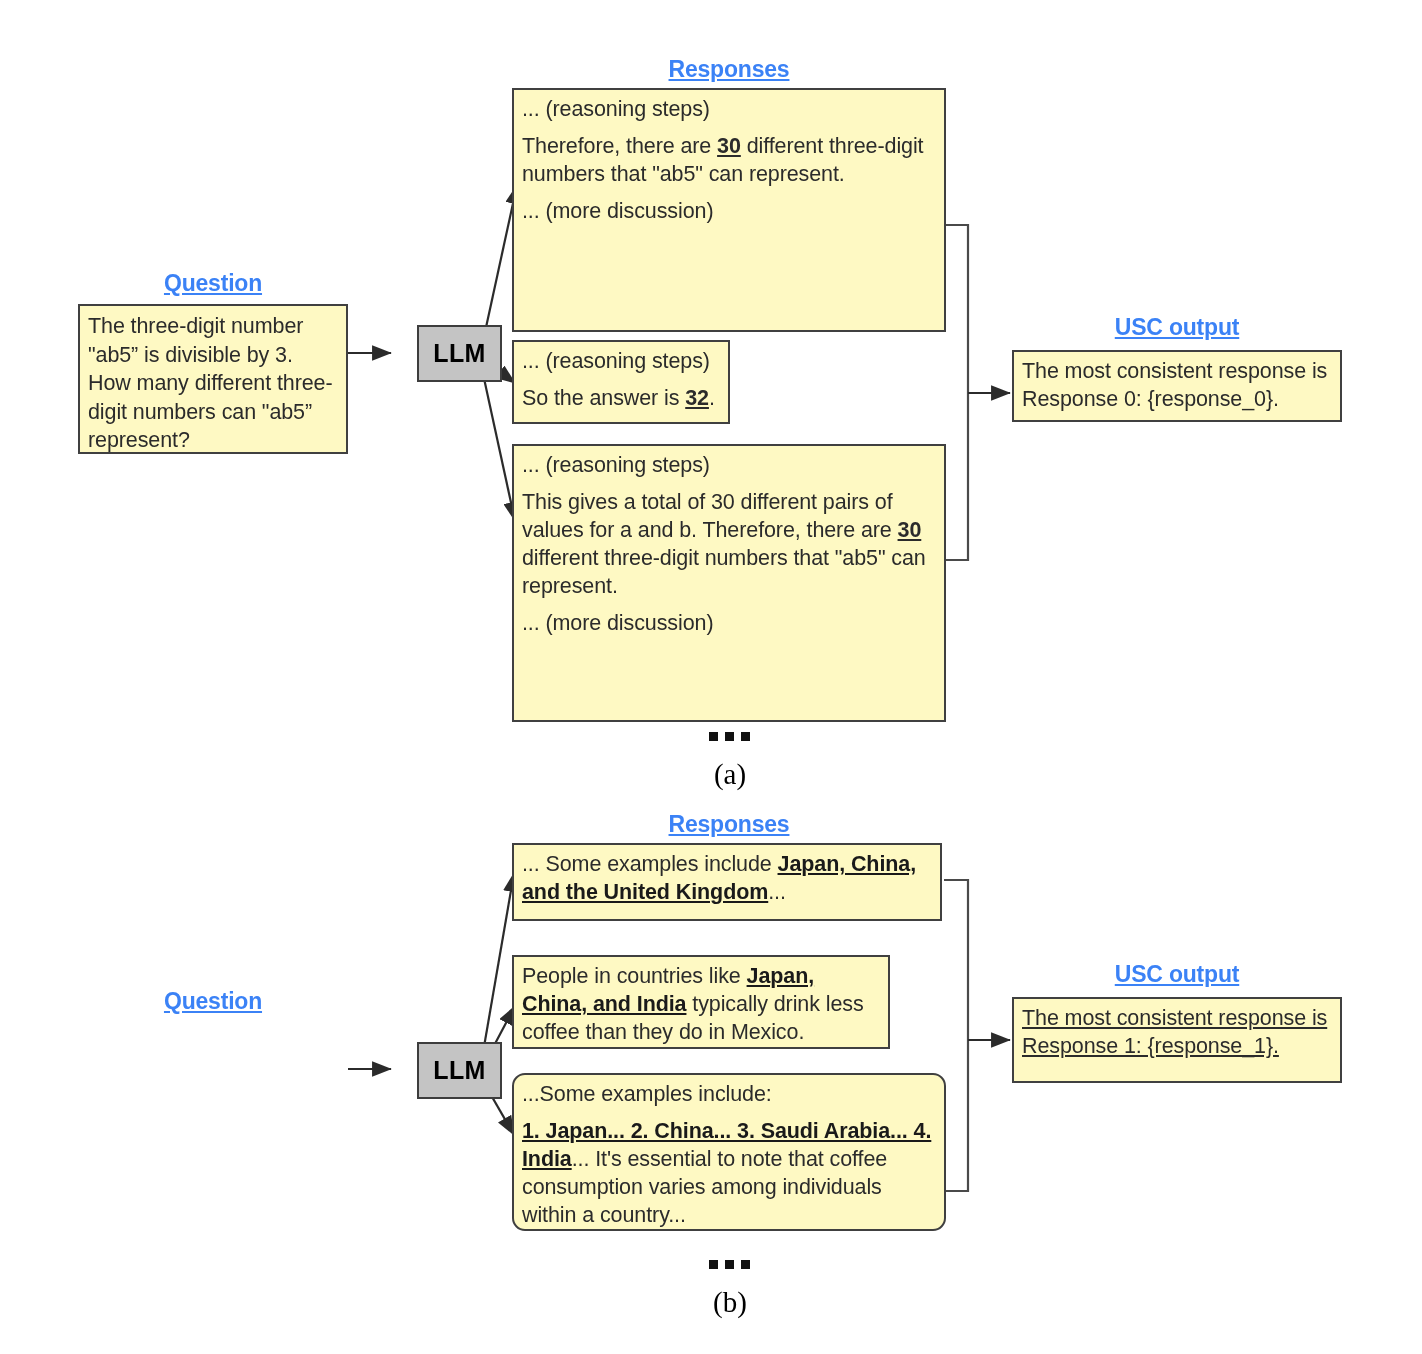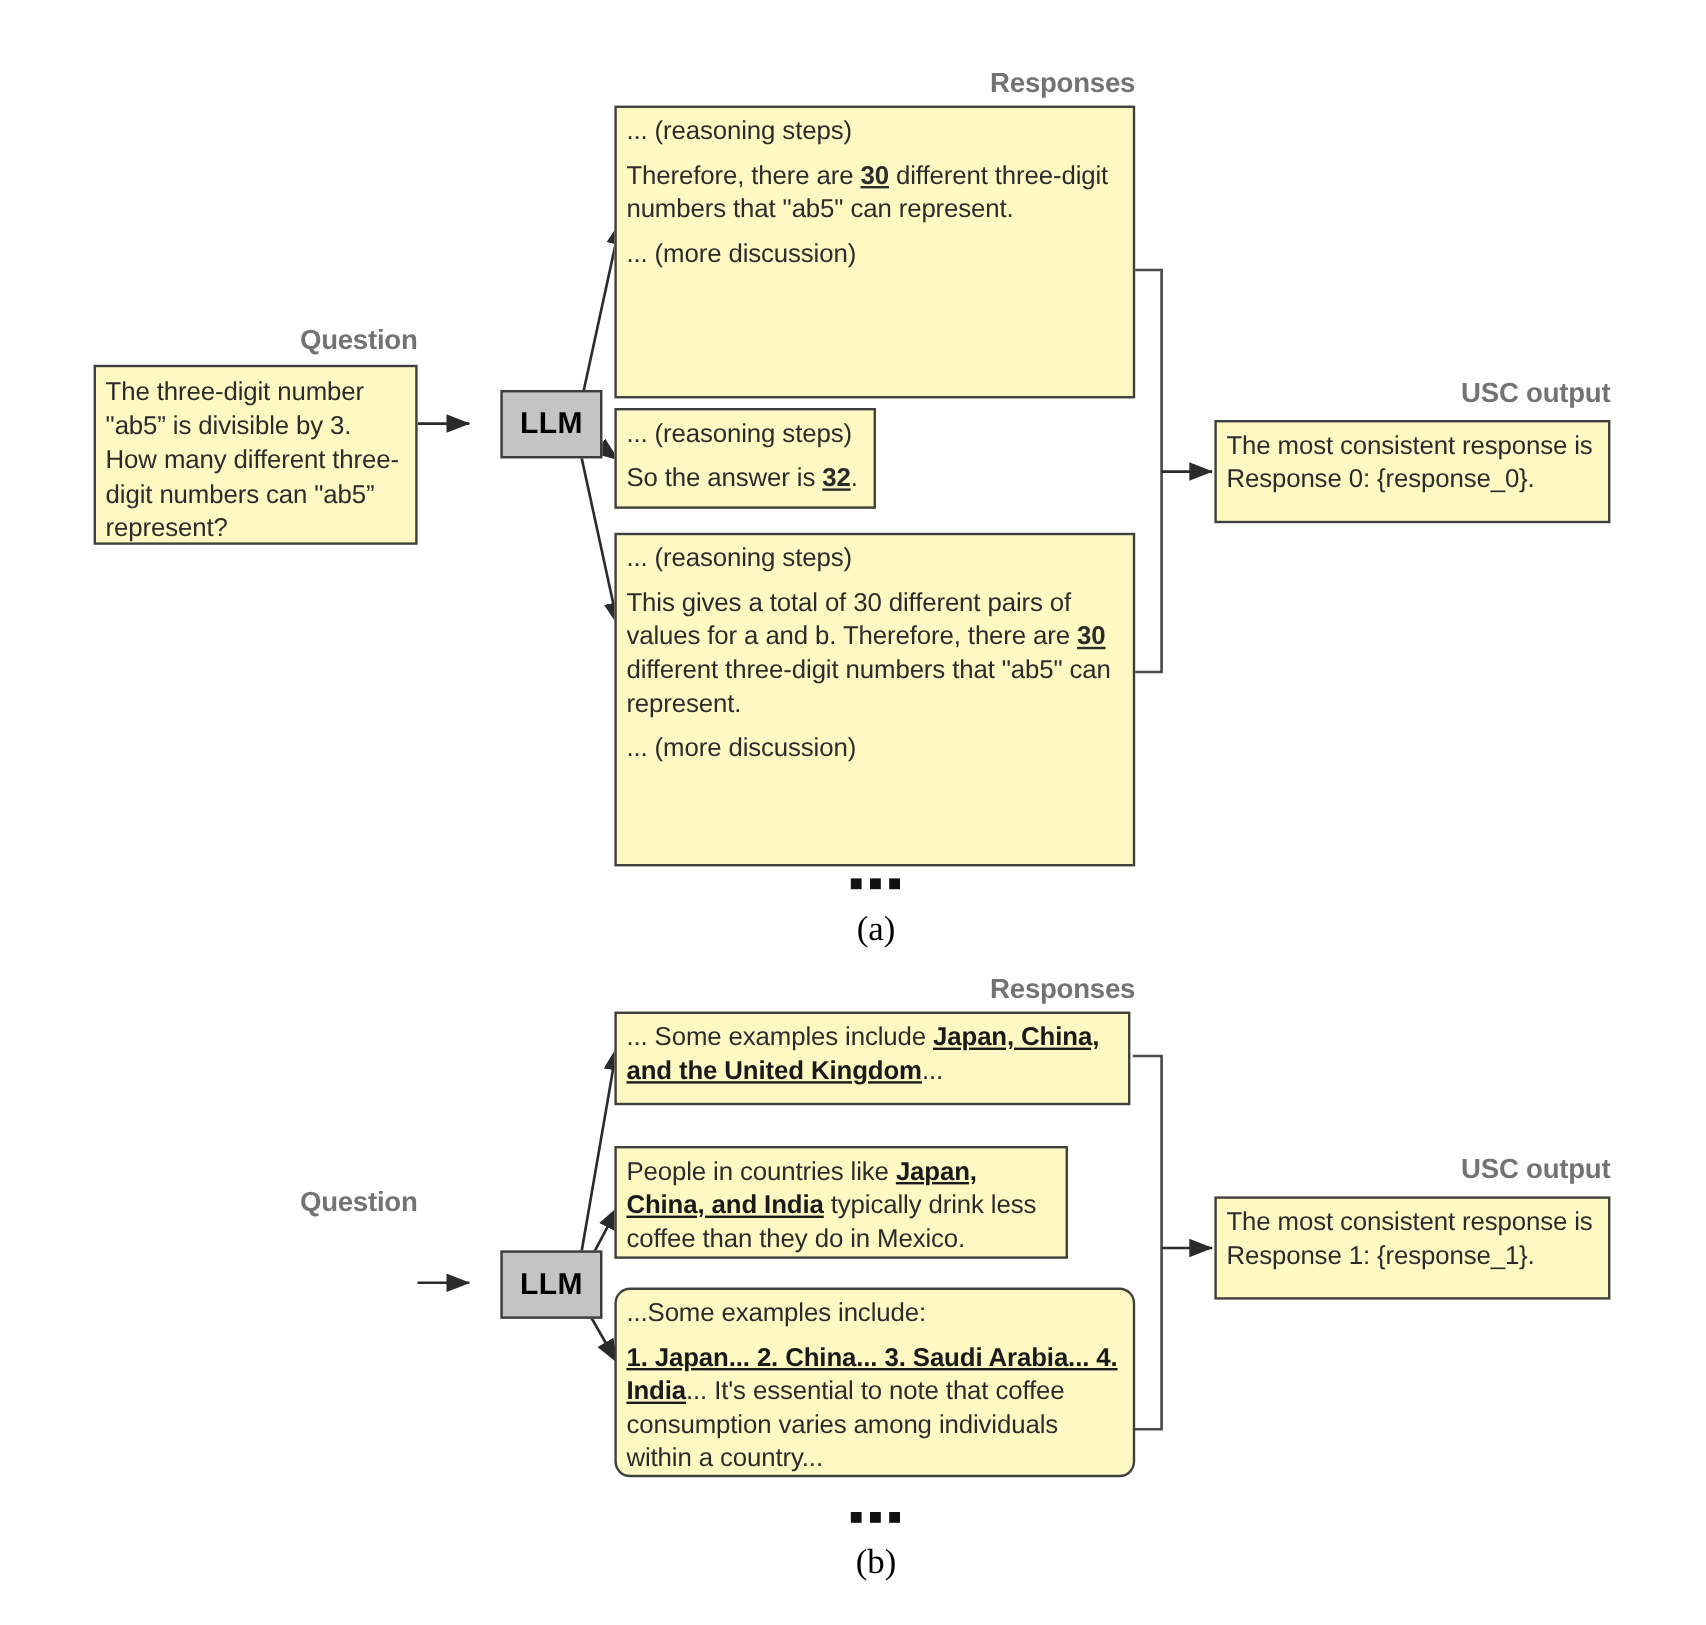--- a/index.html
+++ b/index.html
@@ -42,23 +42,24 @@
   .box p {
     margin: 0 0 9px 0;
   }
   .box p:last-child {
     margin-bottom: 0;
   }
   .hdr {
     position: absolute;
     font-weight: bold;
     font-size: 23px;
-    color: #737373;
-    text-align: right;
+    color: #3b82f6;
+    text-align: center;
     letter-spacing: -0.2px;
+    text-decoration: underline;
   }
   .llm-box {
     position: absolute;
     box-sizing: border-box;
     border: 2px solid #3d3d3d;
     background: #c4c4c4;
     display: flex;
     align-items: center;
     justify-content: center;
     font-weight: bold;
@@ -160,21 +161,21 @@
   </div>
 
   <div class="ellipsis" style="left:512px; top:728px; width:434px; height:16px;">
     <i></i>
       <i></i>
       <i></i>
   </div>
 
   <div class="hdr" style="left:1012px; top:314px; width:330px;">USC output</div>
 
-  <div class="box" style="left:1012px; top:350px; width:330px; height:86px;">
+  <div class="box" style="left:1012px; top:350px; width:330px; height:72px;">
     <p>The most consistent response is Response 0: {response_0}.</p>
   </div>
 
   <div class="caption" style="left:640px; top:758px; width:180px;">(a)</div>
 
   <div class="hdr" style="left:78px; top:988px; width:270px;">Question</div>
 
 
   <div class="llm-box" style="left:393px; top:1042px; width:85px; height:57px;">
     <span>LLM</span>
@@ -196,19 +197,19 @@
   </div>
 
   <div class="ellipsis" style="left:512px; top:1256px; width:434px; height:16px;">
     <i></i>
       <i></i>
       <i></i>
   </div>
 
   <div class="hdr" style="left:1012px; top:961px; width:330px;">USC output</div>
 
-  <div class="box" style="left:1012px; top:997px; width:330px; height:86px;">
+  <div class="box" style="left:1012px; top:997px; width:330px; height:86px;text-decoration:underline;">
     <p>The most consistent response is Response 1: {response_1}.</p>
   </div>
 
   <div class="caption" style="left:640px; top:1286px; width:180px;">(b)</div>
 
 </div>
 
 </body></html>

